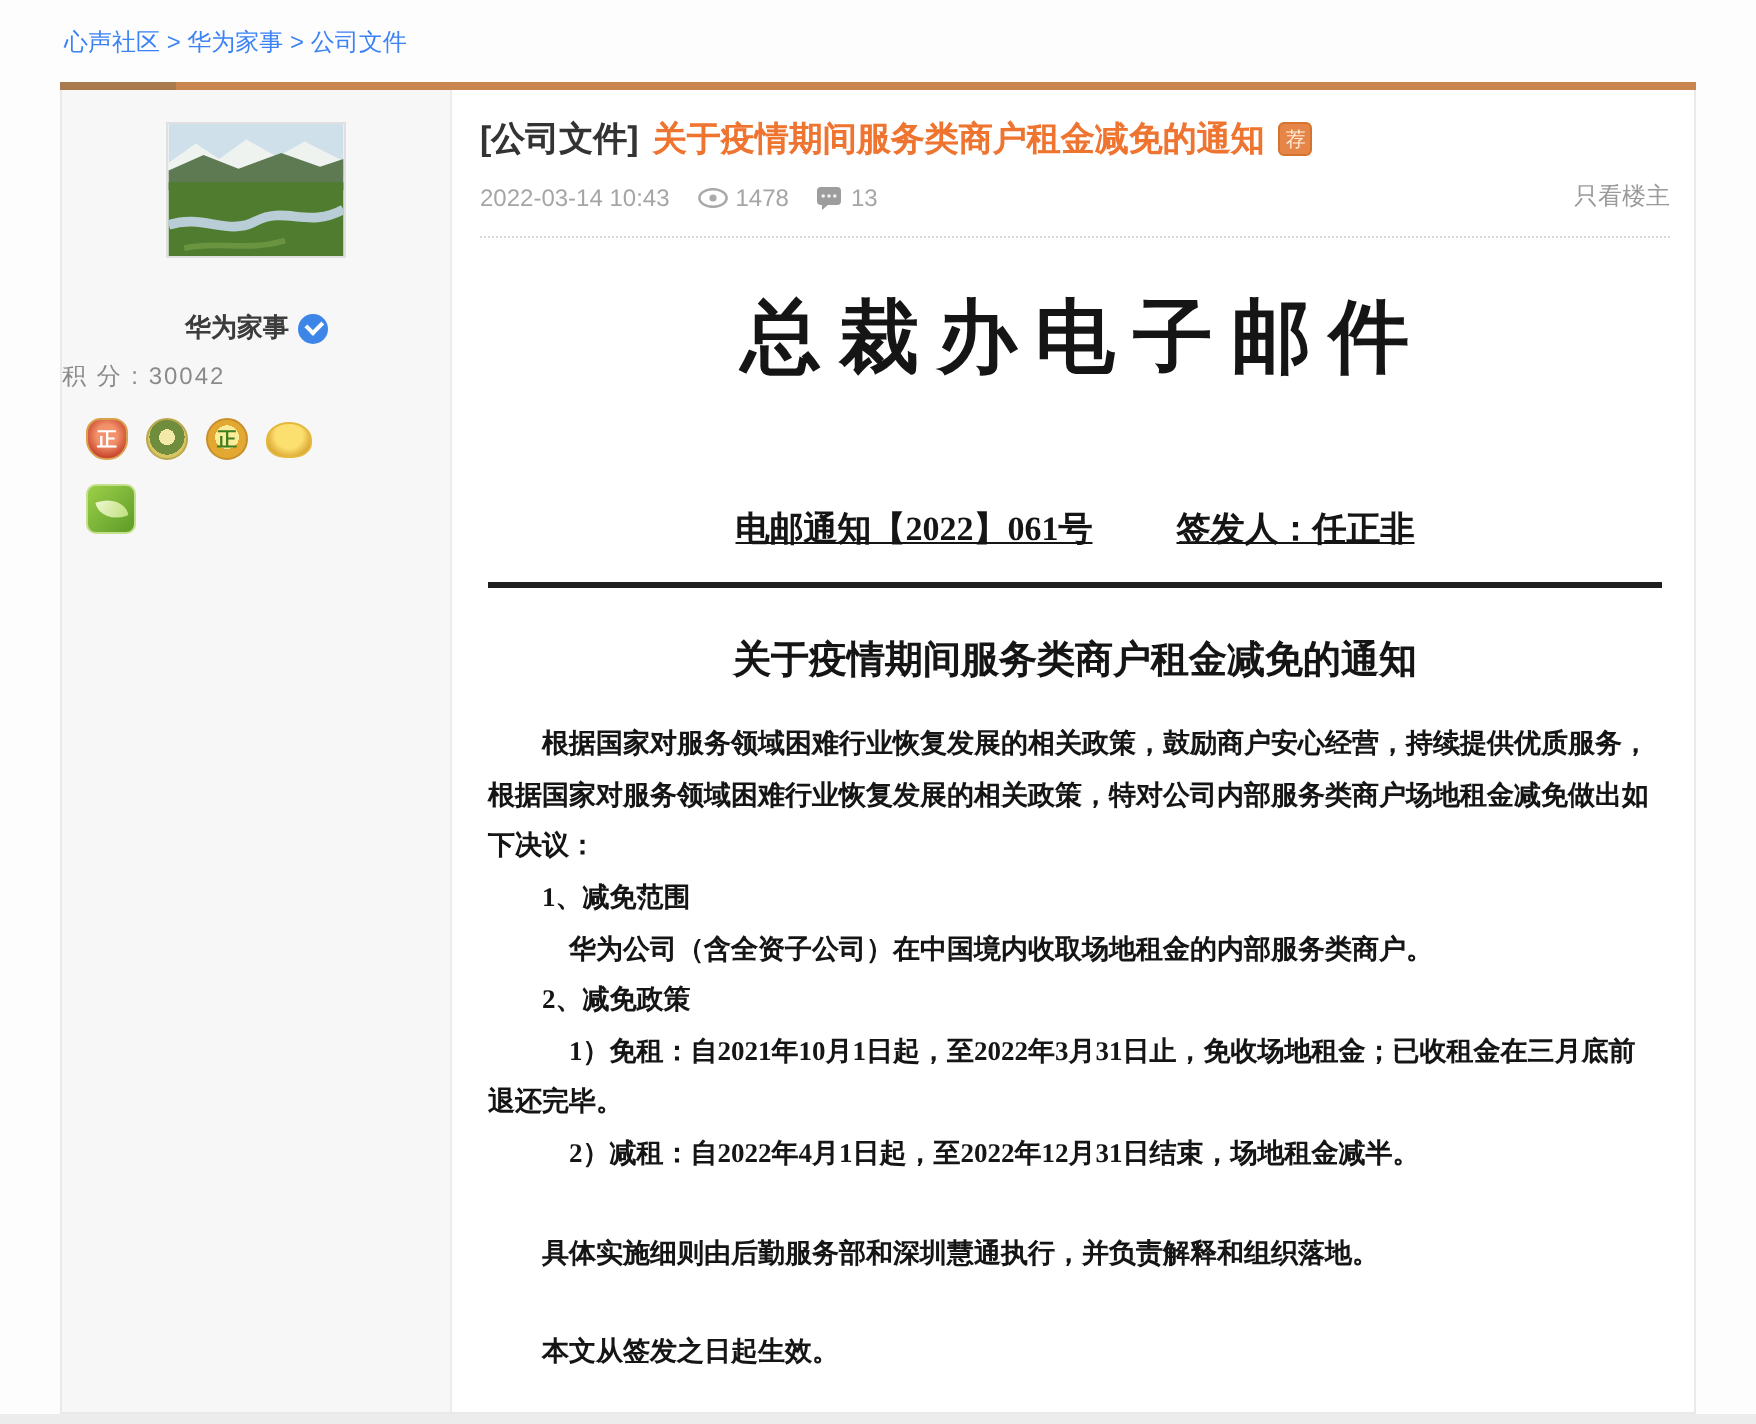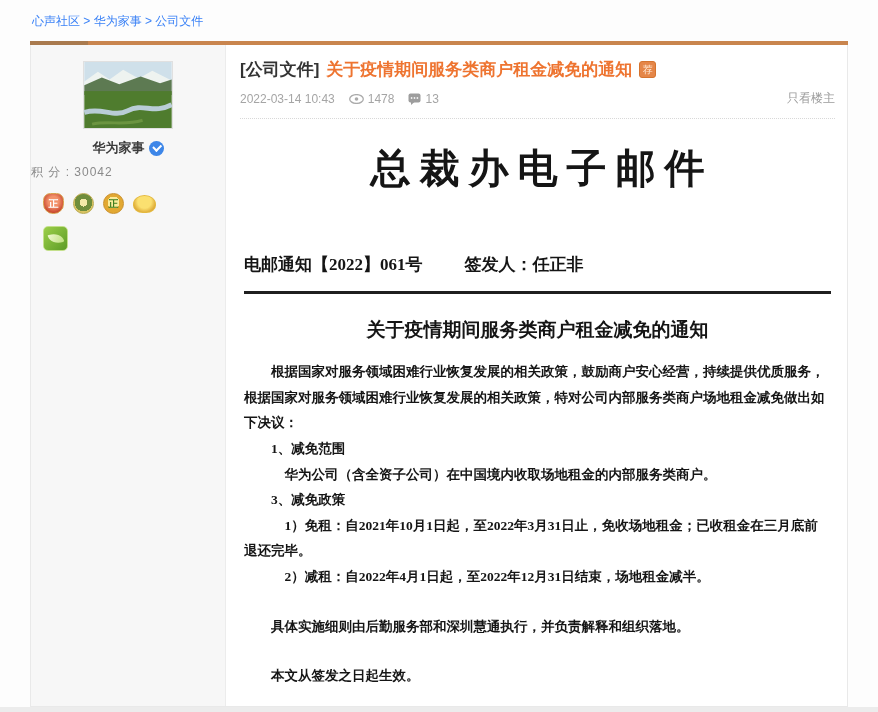--- a/index.html
+++ b/index.html
@@ -11,21 +11,21 @@
   .orange-bar { margin-left:30px; width:818px; height:4px;
                 background:linear-gradient(to right,#a97a4e 0 58px,#c9854e 58px); }
 
   .post { margin-left:30px; width:818px; height:662px; display:flex;
           border:1px solid #e9e9e9; border-top:none; background:#fff; }
 
   
   .sidebar { width:195px; background:#f7f7f7; border-right:1px solid #ececec;
              padding:16px 0 0 0; flex-shrink:0; }
   .avatar { width:90px; height:68px; margin:0 auto; display:block; border:1px solid #e0e0e0; cursor:pointer; }
-  .user-row { display:flex; justify-content:center; align-items:center; gap:4px; margin-top:10px; }
+  .user-row { display:flex; justify-content:center; align-items:center; gap:4px; margin-top:26px; }
   .username { font-size:13px; color:#3c3c3c; font-weight:bold; cursor:pointer; }
   .verified { width:15px; height:15px; border-radius:50%; background:#3d86e8; position:relative; }
   .verified::after { content:""; position:absolute; left:4px; top:3px; width:6px; height:3.5px;
                      border-left:2px solid #fff; border-bottom:2px solid #fff; transform:rotate(-45deg); }
   .points { text-align:left; font-size:12px; color:#8a8a8a; margin-top:7px; letter-spacing:1px; }
   .badge-row { display:flex; gap:9px; align-items:center; padding-left:12px; margin-top:12px; }
   .badge { width:21px; height:21px; display:flex; align-items:center; justify-content:center;
            font-size:10px; font-weight:bold; }
   .badge-red-shield { background:radial-gradient(circle at 50% 40%,#f2916a 0 35%,#c33c27 80%);
                       border:1px solid #d9a14e; border-radius:35% 35% 48% 48%; color:#fff; }
@@ -54,21 +54,21 @@
   .meta-row { display:flex; align-items:center; gap:14px; margin-top:9px;
               font-size:12px; color:#a5a5a5; }
   .meta-item { display:flex; align-items:center; gap:4px; }
   .view-author { margin-left:auto; color:#9a9a9a; cursor:pointer; }
   .dotted-sep { border-bottom:1px dotted #d8d8d8; margin-top:11px; }
 
   
   .doc { font-family:"Liberation Serif","DejaVu Serif",serif; color:#151515; padding:0 4px; }
   .masthead { text-align:center; font-size:40px; font-weight:bold; letter-spacing:9px;
               margin:22px 0 0 0; text-indent:9px; }
-  .notice-line { font-size:17px; font-weight:bold; margin-top:50px; }
+  .notice-line { text-align:center; font-size:17px; font-weight:bold; margin-top:50px;text-decoration:underline; }
   .notice-line .gap { display:inline-block; width:42px; }
   .thick-rule { border-top:3px solid #1f1f1f; margin-top:15px; }
   .doc-title { text-align:center; font-size:19px; font-weight:bold; margin-top:23px; }
   .doc-body { margin-top:16px; font-size:13.5px; font-weight:bold; line-height:1.9; }
   .doc-para { }
   .indent-2 { text-indent:2em; }
   .indent-3 { text-indent:3em; }
   .gap { margin-top:24px; }
 
   .bottom-strip { width:878px; height:10px; background:#ececec; }
@@ -148,21 +148,21 @@
       </div>
 
       <div class="thick-rule"></div>
 
       <div class="doc-title">关于疫情期间服务类商户租金减免的通知</div>
 
       <div class="doc-body">
           <p class="doc-para indent-2">根据国家对服务领域困难行业恢复发展的相关政策，鼓励商户安心经营，持续提供优质服务，根据国家对服务领域困难行业恢复发展的相关政策，特对公司内部服务类商户场地租金减免做出如下决议：</p>
           <p class="doc-para indent-2">1、减免范围</p>
           <p class="doc-para indent-3">华为公司（含全资子公司）在中国境内收取场地租金的内部服务类商户。</p>
-          <p class="doc-para indent-2">3、减免政策</p>
+          <p class="doc-para indent-2">2、减免政策</p>
           <p class="doc-para indent-3">1）免租：自2021年10月1日起，至2022年3月31日止，免收场地租金；已收租金在三月底前退还完毕。</p>
           <p class="doc-para indent-3">2）减租：自2022年4月1日起，至2022年12月31日结束，场地租金减半。</p>
           <p class="doc-para indent-2 gap">具体实施细则由后勤服务部和深圳慧通执行，并负责解释和组织落地。</p>
           <p class="doc-para indent-2 gap">本文从签发之日起生效。</p>
         </div>
 
     </div>
 
   </div>
 </div>

